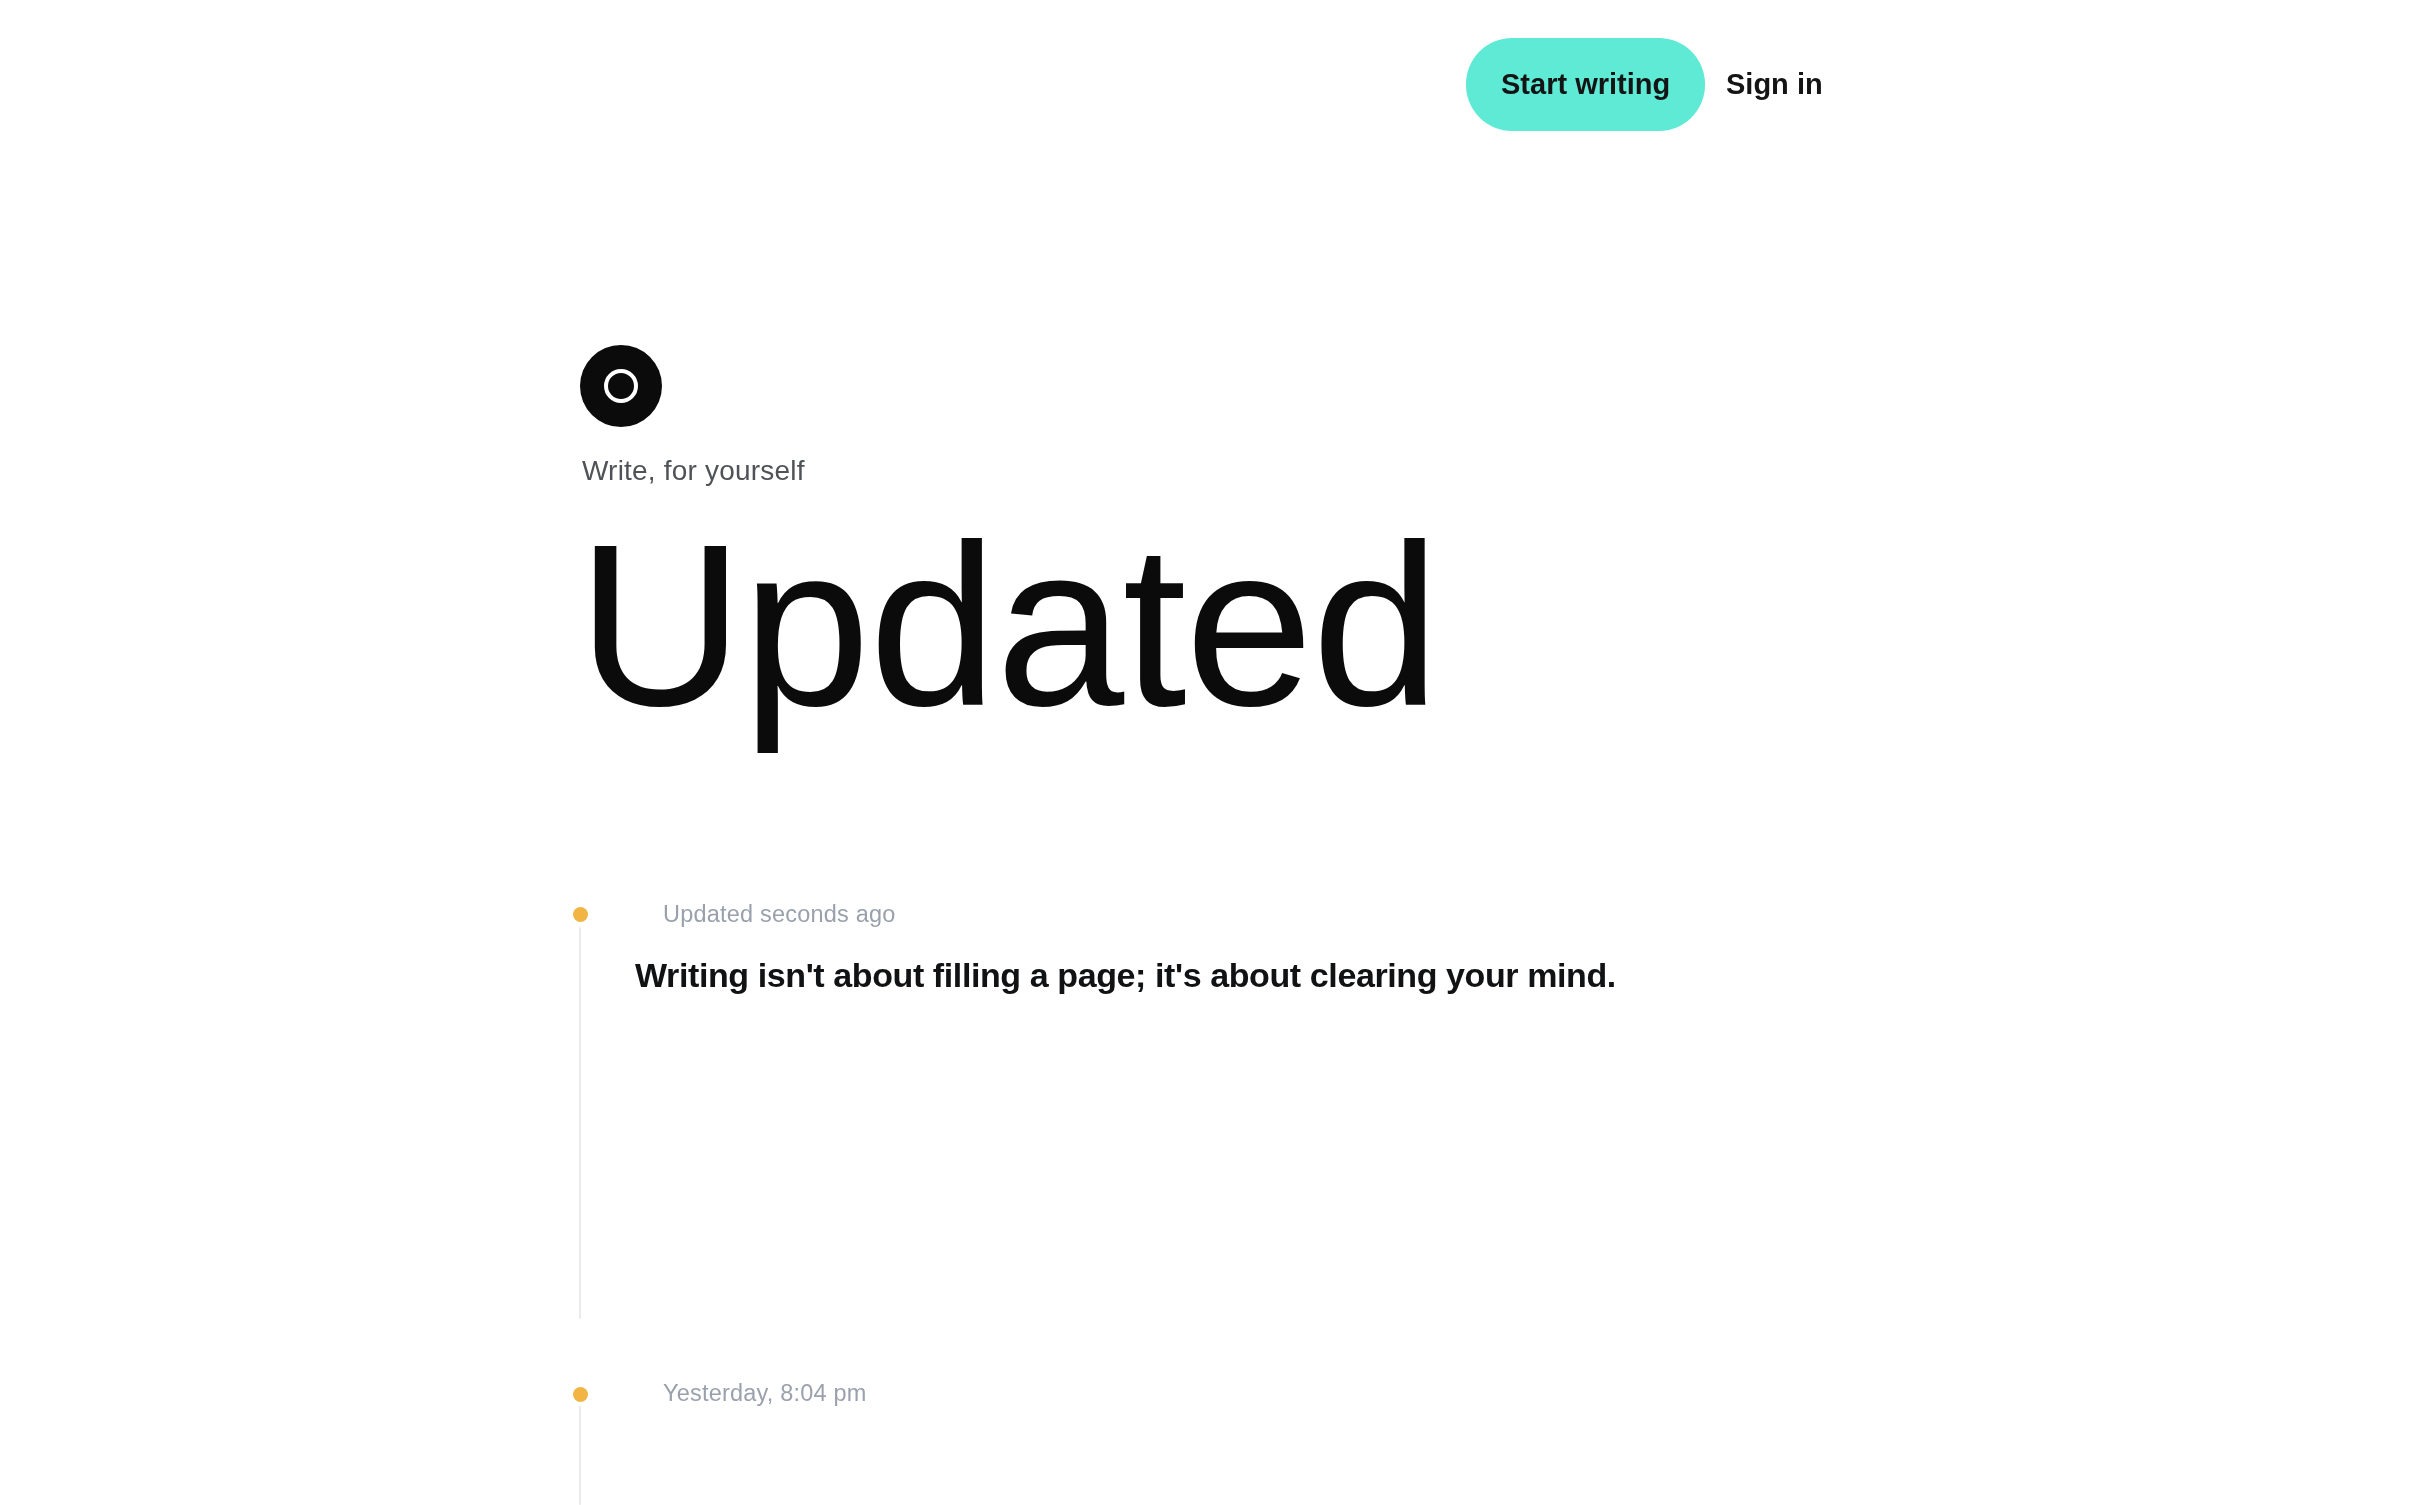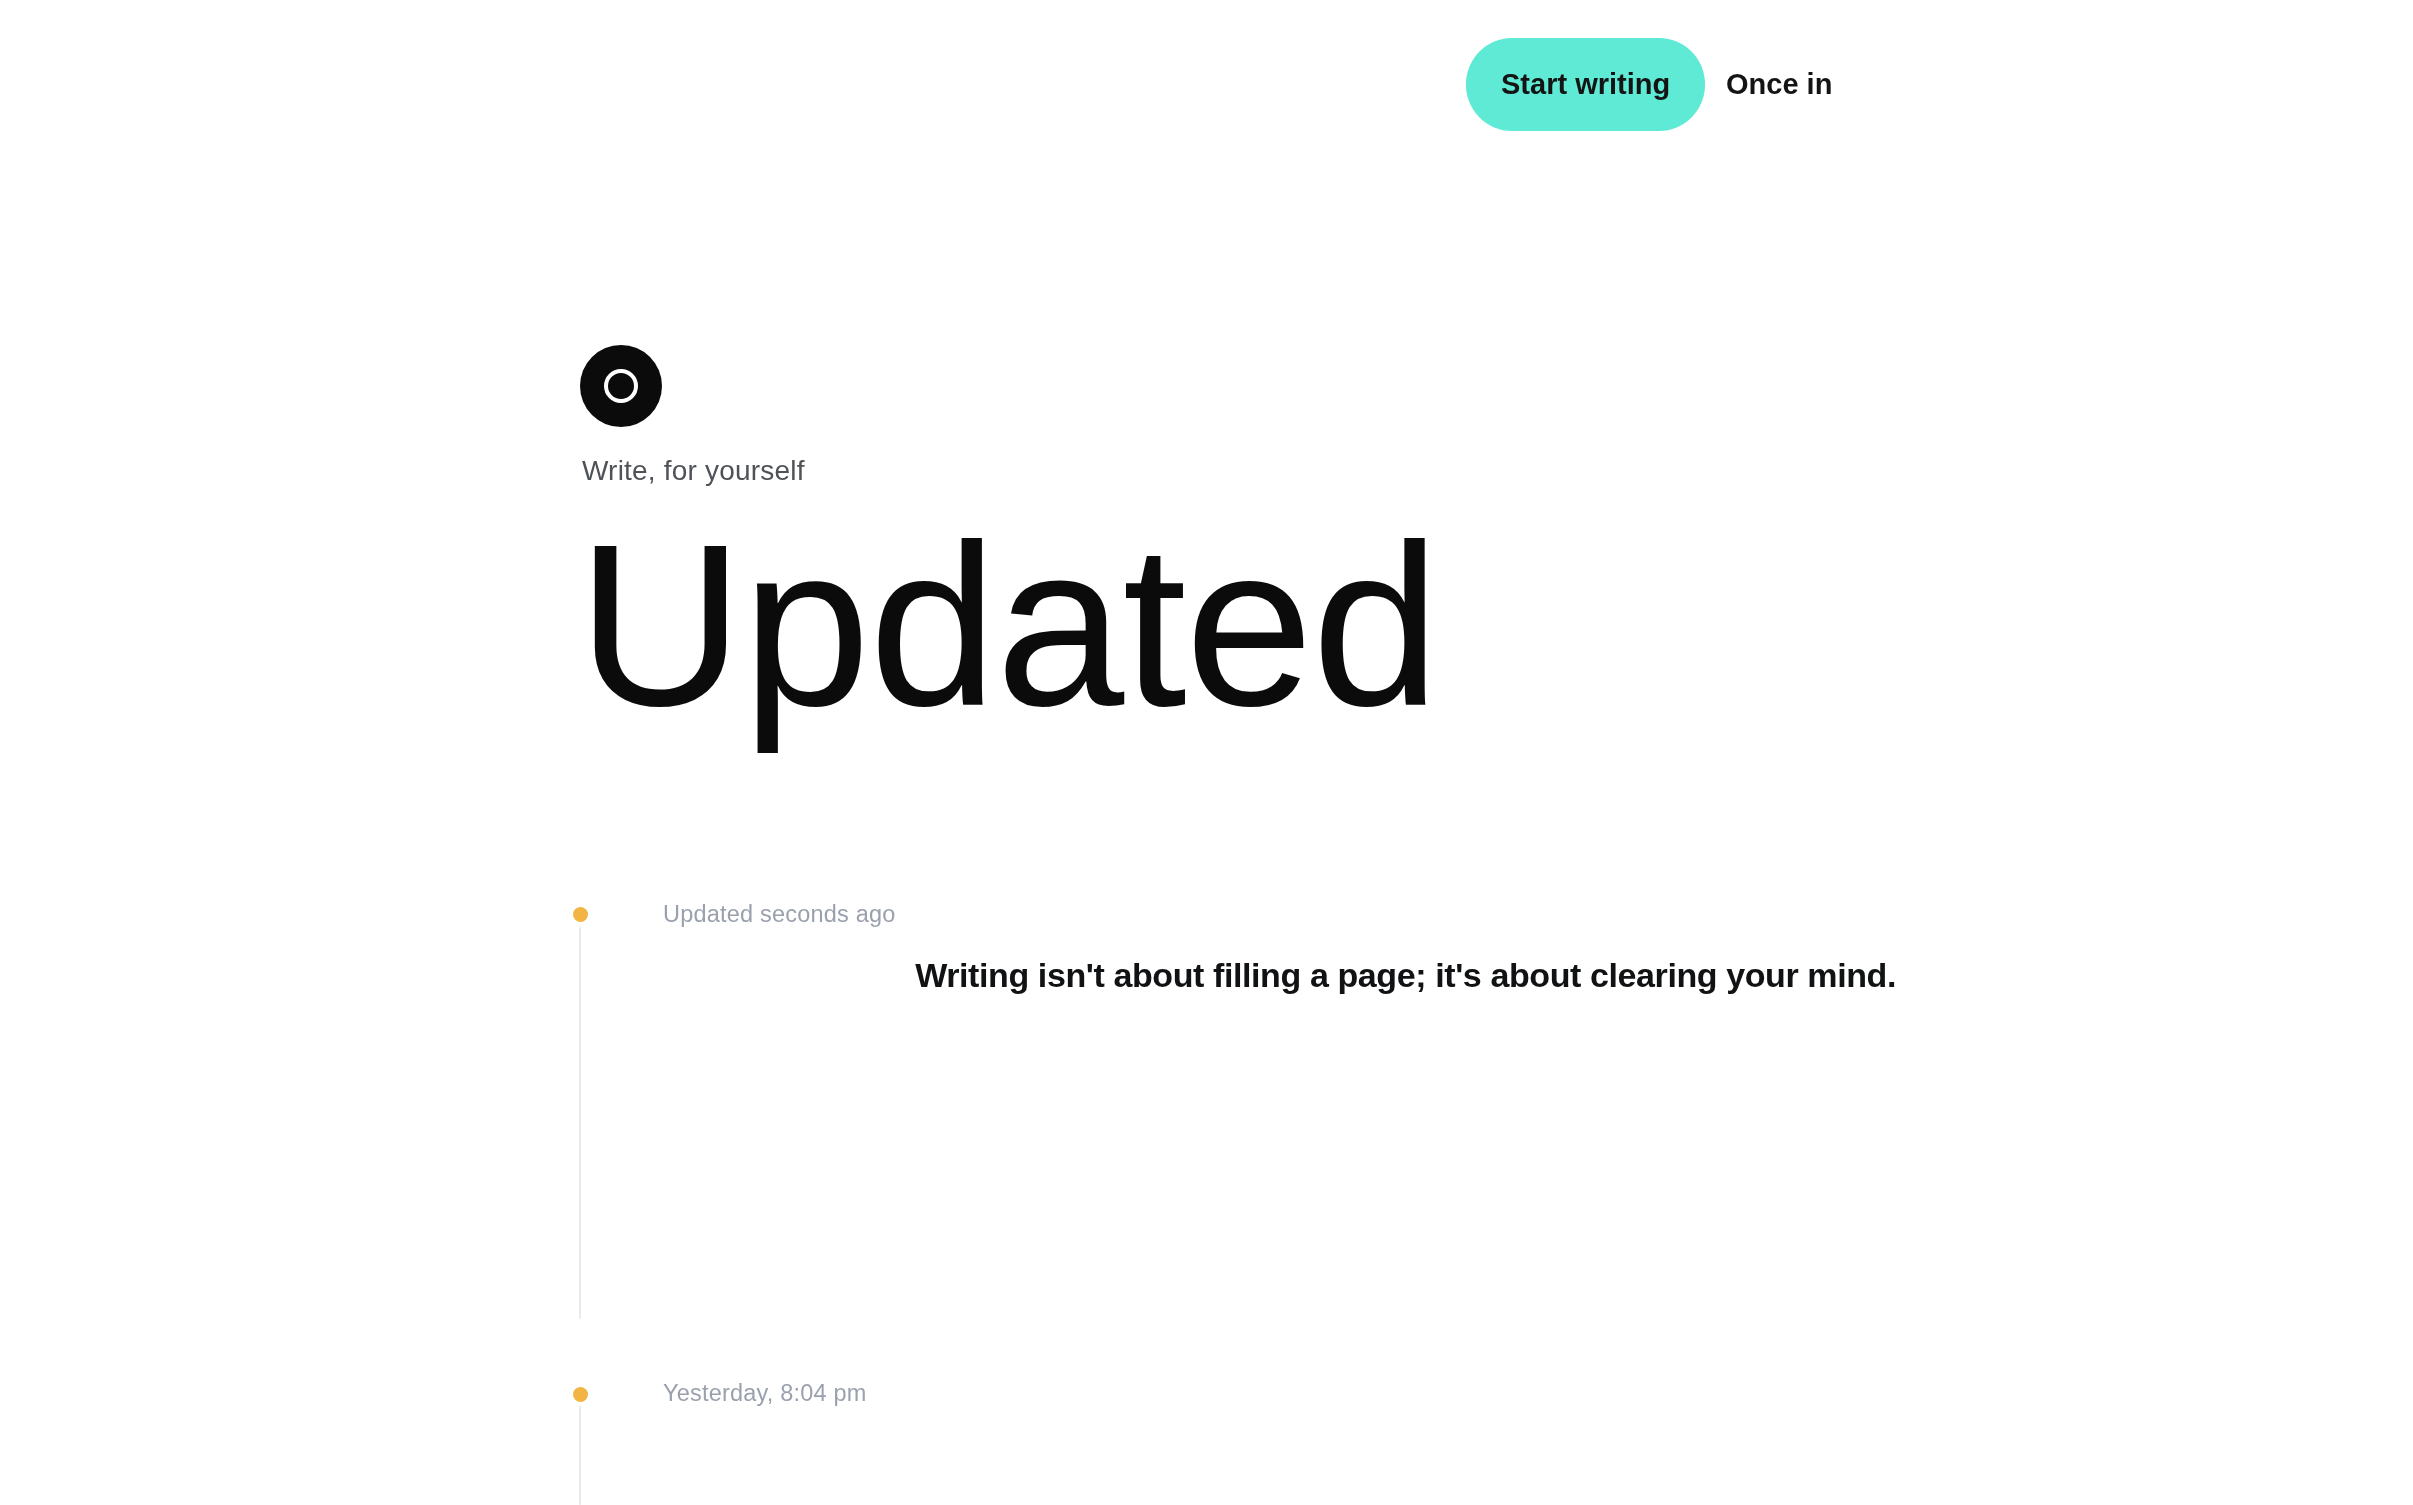--- a/index.html
+++ b/index.html
@@ -22,21 +22,21 @@
     font-size: 29px; font-weight: 600; color: #141414;
   }
   .sign-in {
     position: absolute; left: 1726px; top: 38px; height: 93px;
     display: inline-flex; align-items: center;
     font-size: 29px; font-weight: 600; color: #141414;
     text-decoration: none; cursor: pointer;
   }
 
   
-  .container { position: absolute; left: 572px; top: 0; width: 1287px; height: 1505px; text-align: right; }
+  .container { position: absolute; left: 572px; top: 0; width: 1287px; height: 1505px; }
   .logo {
     position: absolute; left: 8.4px; top: 345px;
     width: 82px; height: 82px; border-radius: 50%;
     background: #0B0B0B;
     display: flex; align-items: center; justify-content: center;
   }
   .logo-ring {
     width: 34px; height: 34px; border-radius: 50%;
     border: 4.2px solid #ffffff;
   }
@@ -86,21 +86,21 @@
     font-size: 26px; line-height: 45px; color: #54575B;
     letter-spacing: 0.1px;
   }
 </style>
 </head>
 <body>
 
 <div class="page">
 
   <button class="start-btn">Start writing</button>
-  <a class="sign-in">Once in</a>
+  <a class="sign-in">Sign in</a>
 
   <div class="container">
 
     <div class="logo">
       <span class="logo-ring"></span>
     </div>
     <div class="tagline">Write, for yourself</div>
     <h1 class="app-title">Updated</h1>
 
     <span class="dot dot-1"></span>

